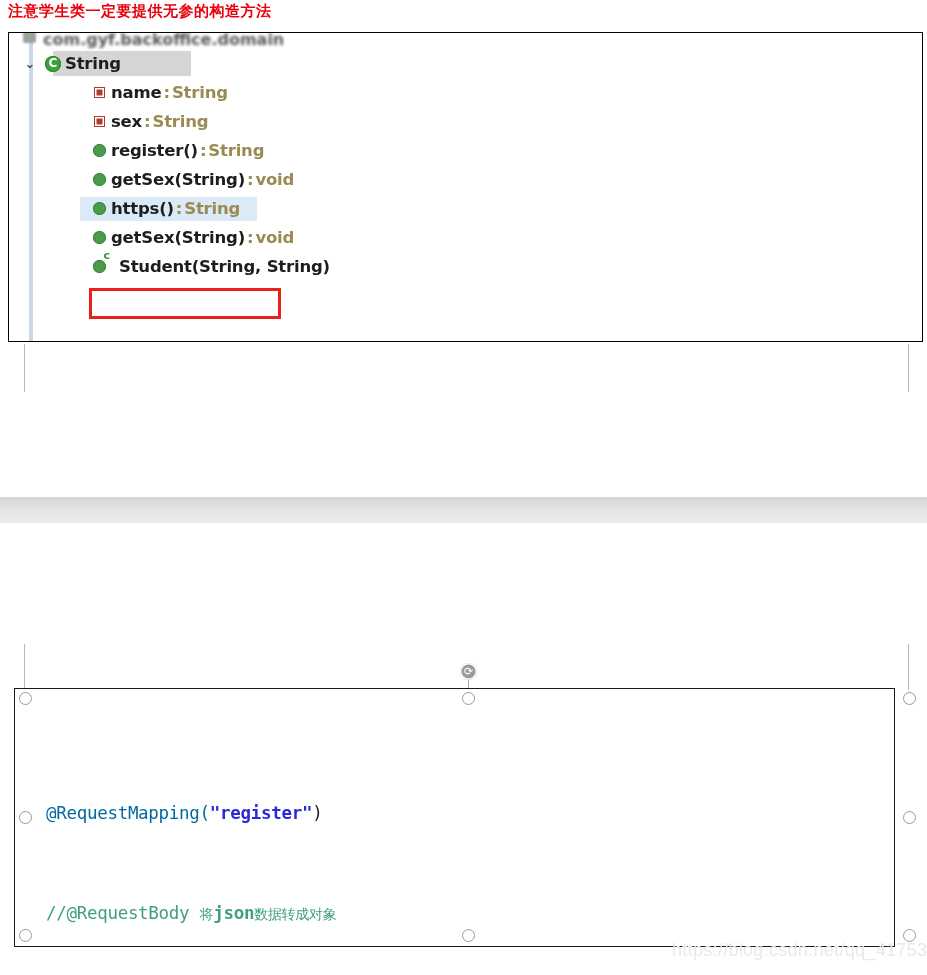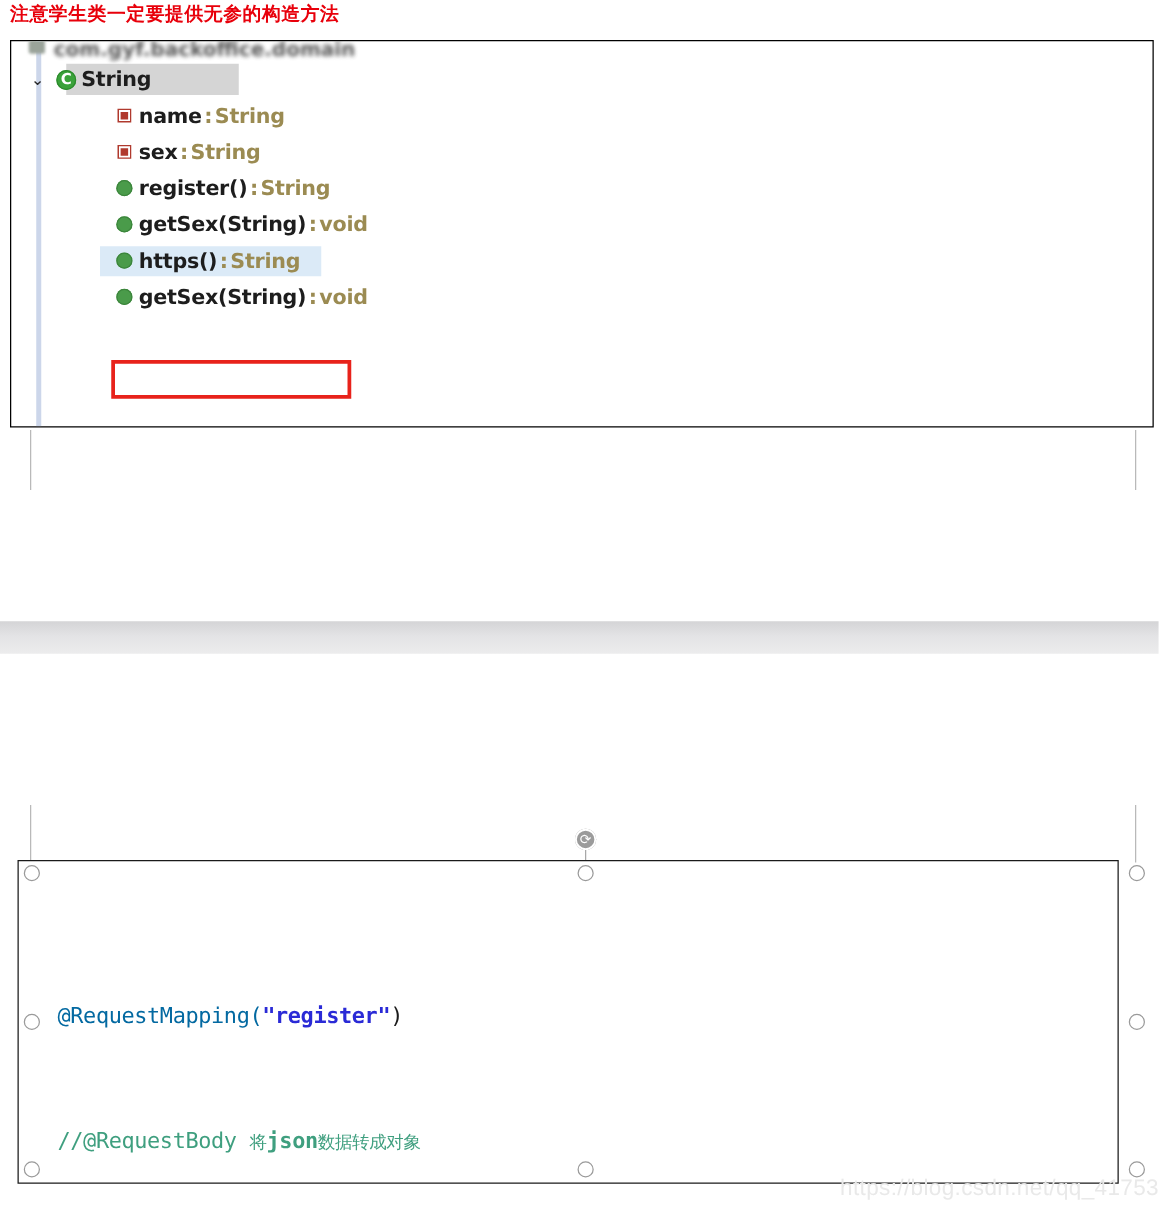--- a/index.html
+++ b/index.html
@@ -389,20 +389,26 @@
 
     <div class="tree-row row-method">
       <span class="icon-slot">
           <span class="icon-method"></span>
         </span>
       <span class="label-slot">getSex(String)</span>
       <span class="type-slot"> : </span>
       <span class="type-slot">void</span>
     </div>
 
+    <div class="tree-row row-ctor">
+      <span class="icon-slot">
+          <span class="icon-ctor"></span>
+        </span>
+      <span class="label-slot">Student(String, String)</span>
+    </div>
 
 
   </div>
 
   <div id="ctor-noarg-box"></div>
 </div>
 
 <div class="margin-guide" style="left:24px;  top:344px; height:48px;"></div>
 <div class="margin-guide" style="left:908px; top:344px; height:48px;"></div>
 <div class="margin-guide" style="left:24px;  top:644px; height:46px;"></div>

